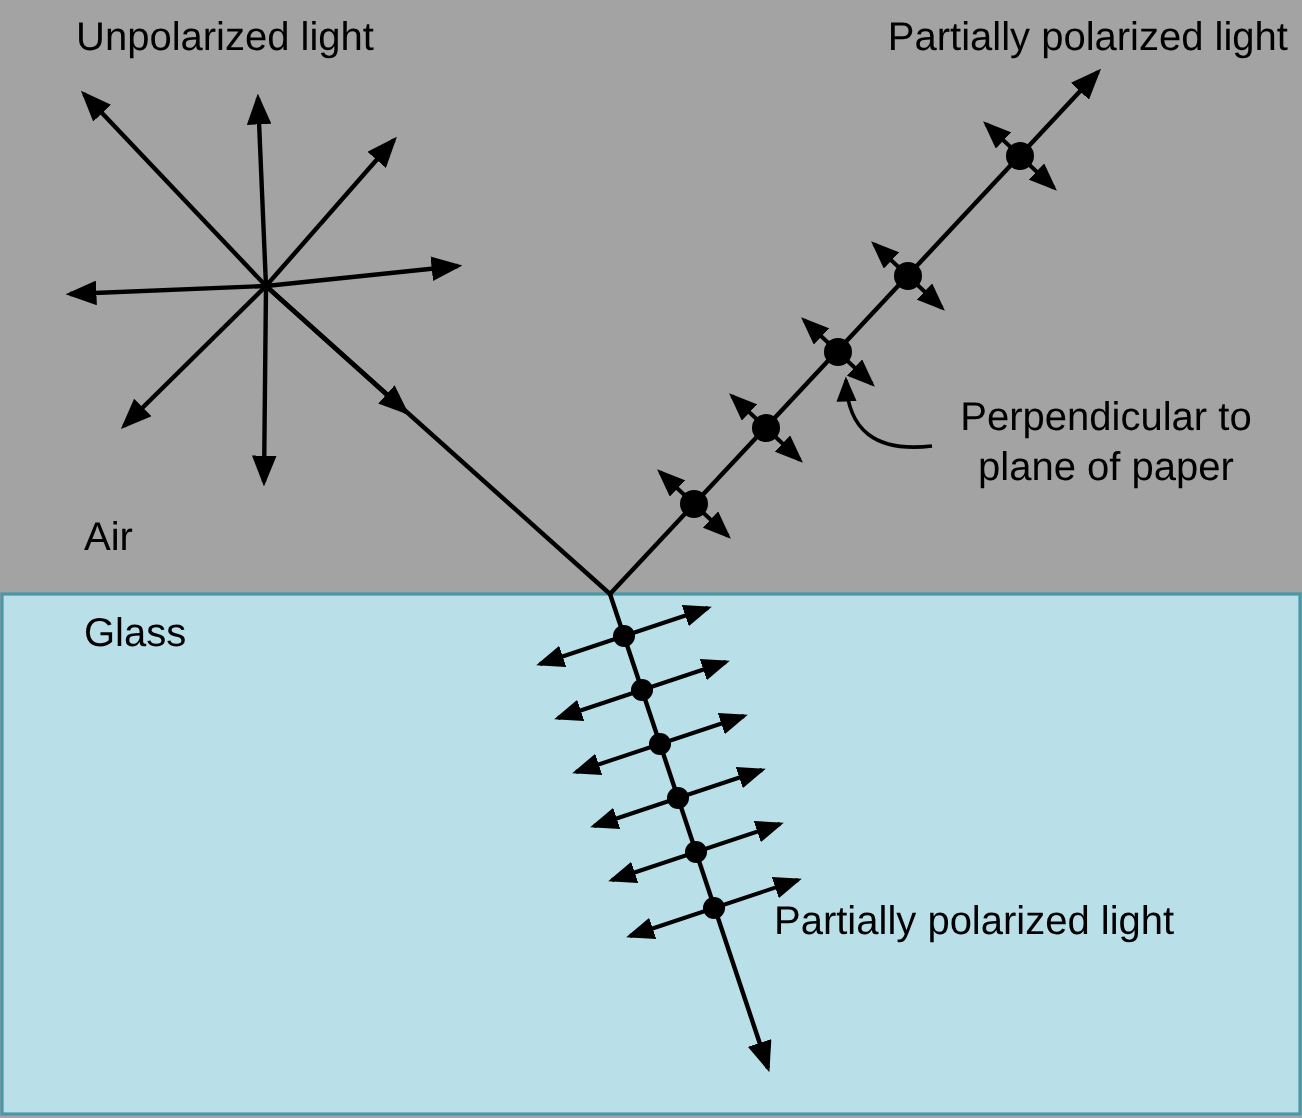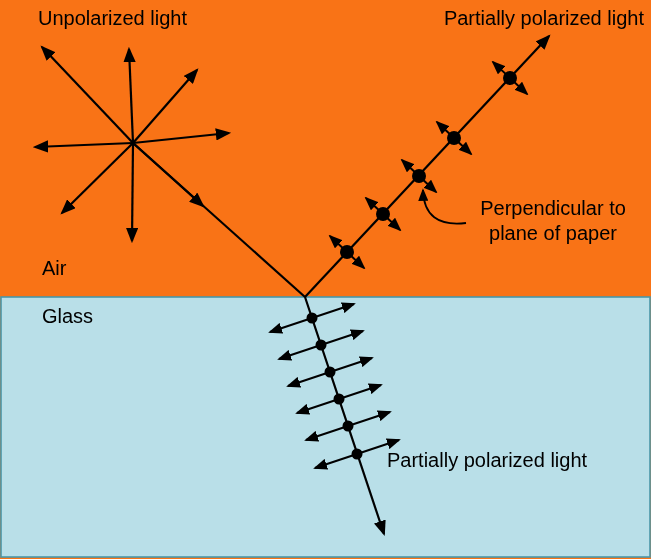--- a/index.html
+++ b/index.html
@@ -1,20 +1,20 @@
 <!DOCTYPE html>
 <html><head>
 <meta charset="utf-8">
 <style>
   html, body { margin: 0; padding: 0; background: #ffffff; }
   .canvas {
     position: relative;
     width: 651px;
     height: 559px;
-    background: #f97316;
+    background: #a3a3a3;
     overflow: hidden;
     font-family: "Liberation Sans", sans-serif;
   }
   svg { display: block; }
   .ray    { stroke: #000; stroke-width: 2.2; fill: none; }
   .dbl    { stroke: #000; stroke-width: 2;   fill: none; }
   .ptr    { stroke: #000; stroke-width: 1.8; fill: none; }
   .dot    { fill: #000; stroke: none; }
   .lbl    { fill: #000; font-family: "Liberation Sans", sans-serif; font-size: 20px; }
 </style>

